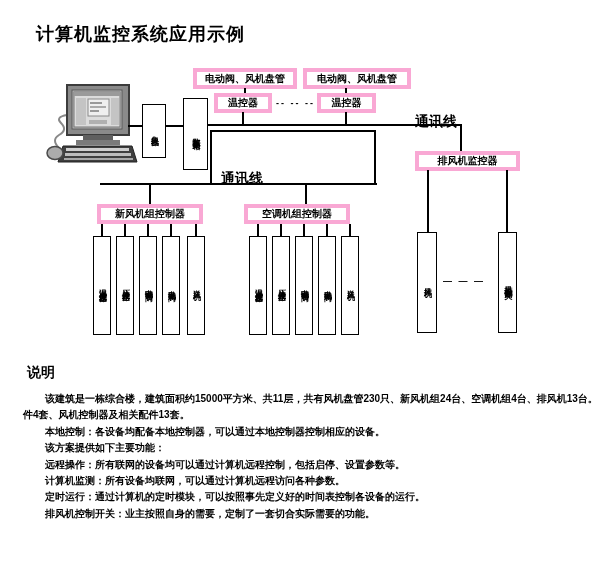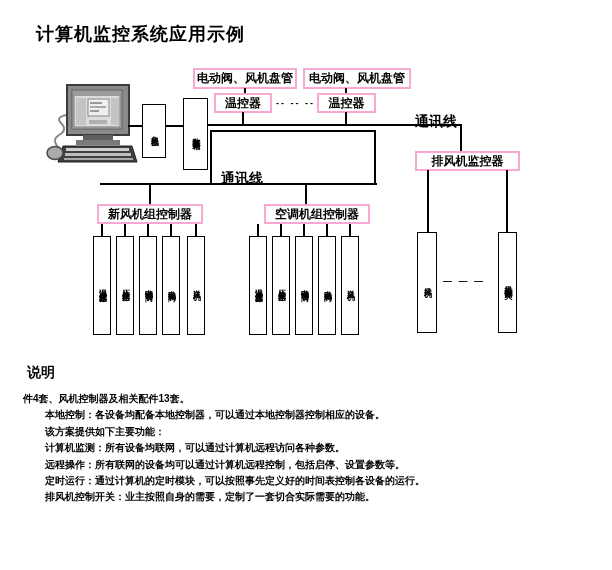--- a/index.html
+++ b/index.html
@@ -1,21 +1,21 @@
 <!DOCTYPE html>
 <html><head>
 <meta charset="utf-8">
 <style>
   html,body{margin:0;padding:0;background:#fff;}
   #page{position:relative;width:612px;height:570px;background:#ffffff;overflow:hidden;
         font-family:"Liberation Sans","DejaVu Sans",sans-serif;color:#000;}
   .abs{position:absolute;}
   #title{left:36px;top:22px;font-size:18px;font-weight:700;letter-spacing:1px;}
-  .node{position:absolute;border:2px solid #f9a8d4;background:#fff;display:flex;
-        align-items:center;justify-content:center;font-size:12px;font-weight:700;
+  .node{position:absolute;border:4px solid #f9a8d4;background:#fff;display:flex;
+        align-items:center;justify-content:center;font-size:10px;font-weight:700;
         text-align:center;box-sizing:border-box;}
   .vbox{position:absolute;border:1px solid #000;background:#fff;display:flex;
         align-items:center;justify-content:center;box-sizing:border-box;}
   .vbox span{writing-mode:vertical-rl;text-orientation:upright;font-size:8px;
         font-weight:700;letter-spacing:1px;line-height:1;}
   .hline{position:absolute;background:#000;height:2px;}
   .vline{position:absolute;background:#000;width:2px;}
   .loop{position:absolute;border:2px solid #000;border-bottom:none;box-sizing:border-box;background:transparent;}
   .buslabel{position:absolute;font-size:14px;font-weight:700;}
   .ellipsis{position:absolute;font-size:9px;font-weight:700;letter-spacing:2px;color:#000;}
@@ -115,21 +115,21 @@
   <div class="vbox" style="left:139px;top:236px;width:18px;height:99px;">
     <span>电动调节阀</span>
     </div>
   <div class="vbox" style="left:162px;top:236px;width:18px;height:99px;">
     <span>电动风阀</span>
     </div>
   <div class="vbox" style="left:187px;top:236px;width:18px;height:99px;">
     <span>送风机</span>
     </div>
 
-  <div class="node" style="left:264px;top:204px;width:106px;height:20px;">
+  <div class="node" style="left:244px;top:204px;width:106px;height:20px;">
     <span>空调机组控制器</span>
   </div>
   <div class="vline" style="left:257px;top:224px;height:12px;"></div>
   <div class="vline" style="left:280px;top:224px;height:12px;"></div>
   <div class="vline" style="left:303px;top:224px;height:12px;"></div>
   <div class="vline" style="left:326px;top:224px;height:12px;"></div>
   <div class="vline" style="left:349px;top:224px;height:12px;"></div>
   <div class="vbox" style="left:249px;top:236px;width:18px;height:99px;">
     <span>温湿度传感器</span>
     </div>
@@ -154,22 +154,23 @@
   <div class="vbox" style="left:417px;top:232px;width:20px;height:101px;">
     <span>排风机</span>
     </div>
   <div class="vbox" style="left:498px;top:232px;width:19px;height:101px;">
     <span>排风机控制开关</span>
     </div>
   <div class="ellipsis" style="left:443px;top:276px;">— — —</div>
 
   <div class="abs" id="notes-heading">说明</div>
   <div class="abs" id="notes">
+    <div class="nline indent">该建筑是一栋综合楼，建筑面积约15000平方米、共11层，共有风机盘管230只、新风机组24台、空调机组4台、排风机13台。</div>
     <div class="nline">件4套、风机控制器及相关配件13套。</div>
     <div class="nline indent">本地控制：各设备均配备本地控制器，可以通过本地控制器控制相应的设备。</div>
     <div class="nline indent">该方案提供如下主要功能：</div>
+    <div class="nline indent">远程操作：所有联网的设备均可以通过计算机远程控制，包括启停、设置参数等。</div>
     <div class="nline indent">计算机监测：所有设备均联网，可以通过计算机远程访问各种参数。</div>
-    <div class="nline indent">远程操作：所有联网的设备均可以通过计算机远程控制，包括启停、设置参数等。</div>
     <div class="nline indent">定时运行：通过计算机的定时模块，可以按照事先定义好的时间表控制各设备的运行。</div>
     <div class="nline indent">排风机控制开关：业主按照自身的需要，定制了一套切合实际需要的功能。</div>
   </div>
 
 </div>
 
 </body></html>

